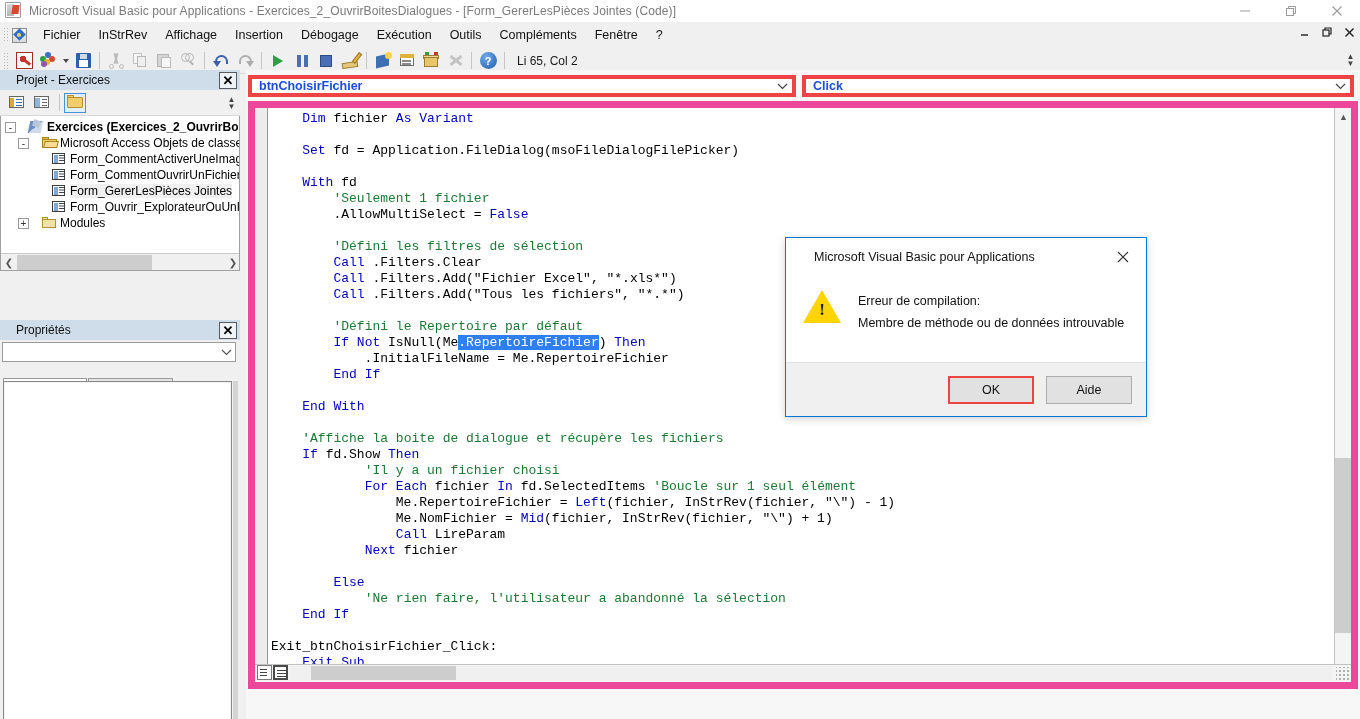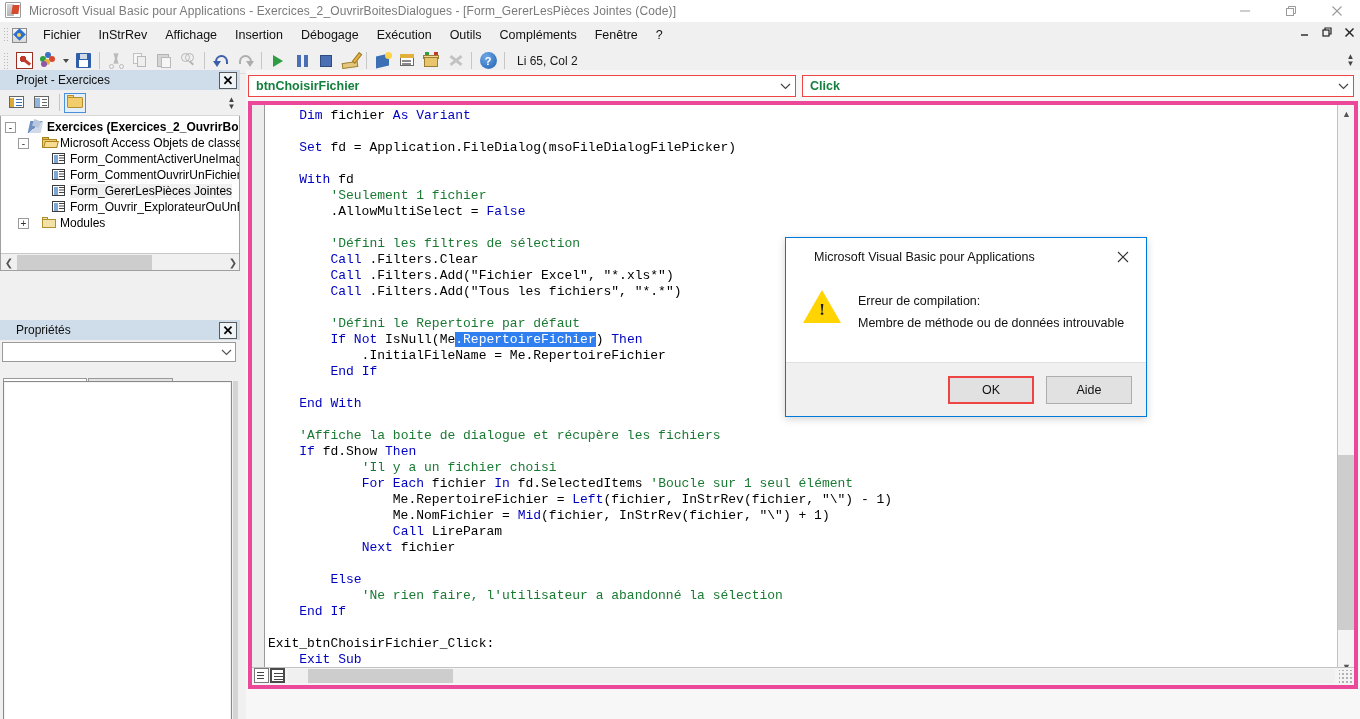--- a/index.html
+++ b/index.html
@@ -254,31 +254,31 @@
   
   #codeWin {
     position:absolute; left:246px; top:70px; width:1114px; height:649px;
     background:#f7f7f7;
   }
   .combo-row {
     position:absolute; left:2px; top:3px; width:1110px; height:26px;
     display:flex; align-items:center;
   }
   .code-combo {
-    height:22px; background:#fff; border:1px solid #ef4444;
+    height:22px; background:#fff; border:4px solid #ef4444;
     display:flex; align-items:center;
-    font-size:12.5px; font-weight:bold; color:#15803d; padding-left:7px;
+    font-size:12.5px; font-weight:bold; color:#1d4ed8; padding-left:7px;
   }
   .code-combo .cval { flex:1; white-space:nowrap; }
   .code-combo .carr { width:20px;display:flex;align-items:center;justify-content:center;color:#444;font-size:10px; }
   #comboProc { width:548px; margin-right:6px; }
   #comboEvent { width:552px; }
   .code-area {
     position:absolute; left:2px; top:31px; width:1110px; height:588px;
-    background:#fff; border:4px solid #ec4899;
+    background:#fff; border:7px solid #ec4899;
     overflow:hidden;
   }
   .margin-indicator {
     position:absolute; left:0; top:0; width:13px; height:100%;
     background:#ececec; border-right:1px solid #9a9a9a;
   }
   .code-text {
     position:absolute; left:16px; top:3px; right:18px; bottom:0;
     font-family:"Liberation Mono","DejaVu Sans Mono",monospace;
     font-size:13px; line-height:16px; color:#000;

